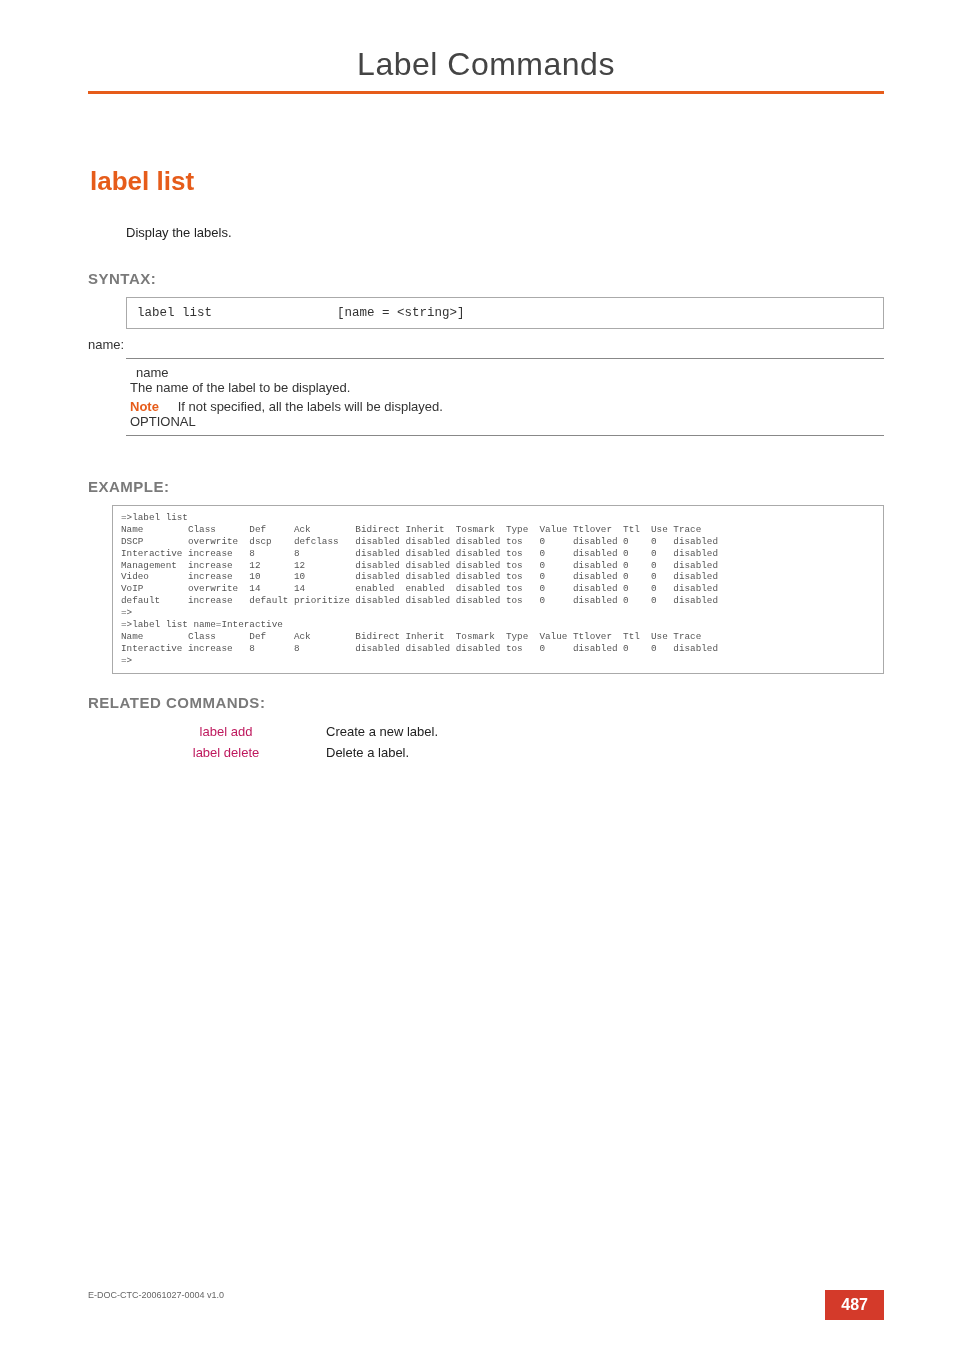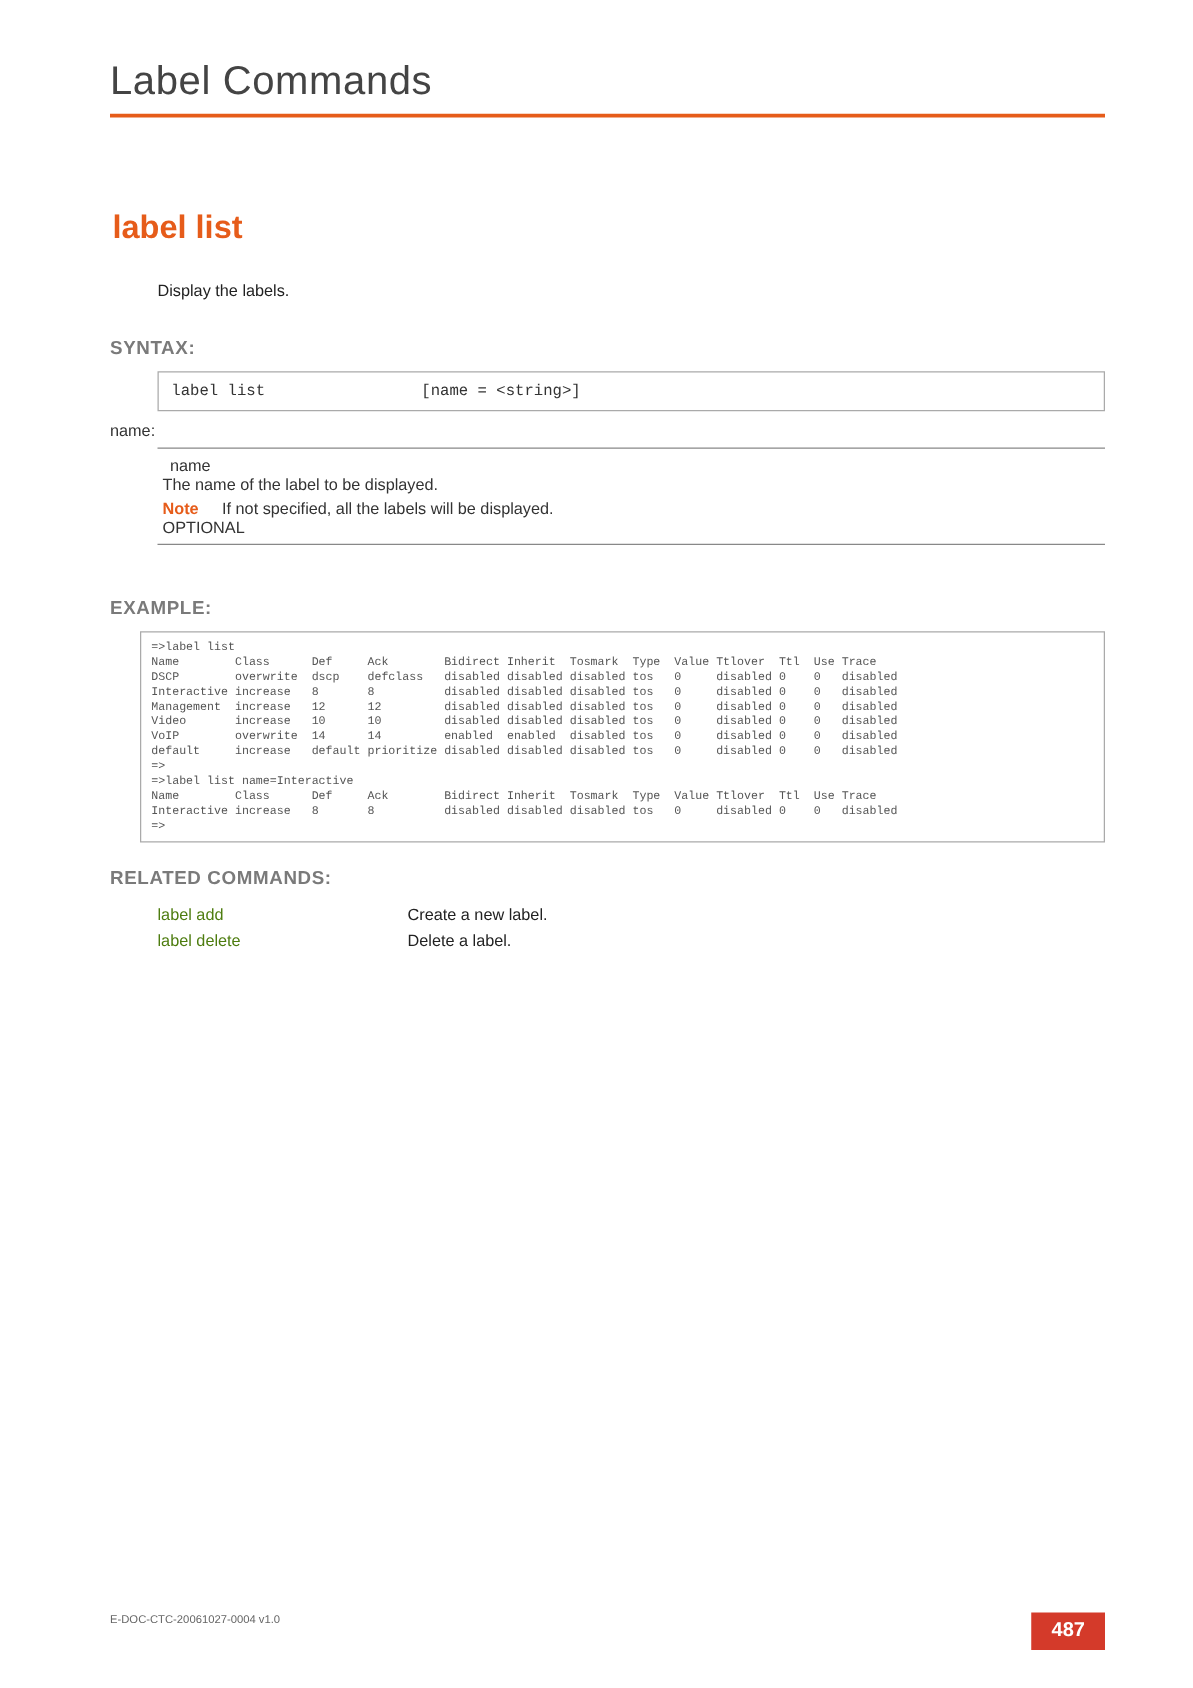--- a/index.html
+++ b/index.html
@@ -1,36 +1,36 @@
 <!DOCTYPE html>
 <html><head>
 <meta charset="utf-8">
 <style>
   * { box-sizing: border-box; margin: 0; padding: 0; }
   html, body { width: 954px; height: 1350px; background: #fff; font-family: Arial, Helvetica, sans-serif; color: #333; }
   .page { position: relative; width: 954px; height: 1350px; padding: 46px 70px 32px 88px; }
-  .chapter { font-size: 32px; font-weight: 300; color: #444; letter-spacing: 0.5px; }
+  .chapter { font-size: 32px; font-weight: 300; color: #444; letter-spacing: 0.5px; text-align: center; }
   .rule { height: 3px; background: #e65c1a; margin-top: 8px; }
   .cmd-title { color: #e65c1a; font-size: 26px; font-weight: 700; margin-top: 72px; margin-left: 2px; }
   .desc { margin-top: 28px; margin-left: 38px; font-size: 13px; color: #222; }
   .sec-head { color: #7a7a7a; font-size: 15px; font-weight: 700; letter-spacing: 0.5px; margin-top: 30px; }
   .syntax-box { margin-top: 10px; margin-left: 38px; border: 1px solid #aaa; padding: 8px 10px; font-family: "Courier New", monospace; font-size: 12.5px; color: #333; display: flex; }
   .syntax-cmd { width: 200px; }
   .where { margin-top: 8px; margin-left: 0; font-size: 13px; }
   .param-table { margin-top: 6px; margin-left: 38px; border-top: 1px solid #888; border-bottom: 1px solid #888; width: calc(100% - 38px); }
   .param-row { display: flex; padding: 6px 4px; font-size: 13px; align-items: flex-start; flex-direction: column; }
   .param-name { width: 120px; padding-left: 6px; }
   .param-desc { flex: 1; }
   .param-opt { width: 90px; text-align: left; }
   .note-line { margin-top: 4px; }
   .note-label { color: #e65c1a; font-weight: 700; display: inline-block; width: 44px; }
   .example-box { margin-top: 10px; margin-left: 24px; border: 1px solid #aaa; padding: 6px 8px 6px 8px; font-family: "Courier New", monospace; font-size: 9.3px; color: #555; line-height: 1.28; overflow: hidden; white-space: pre; }
   .related { margin-top: 10px; margin-left: 38px; }
   .related-row { display: flex; font-size: 13px; padding: 3px 0; }
-  .related-cmd { width: 200px; color: #4d7c0f; }
+  .related-cmd { width: 200px; color: #be185d; text-align: center; }
   .related-desc { flex: 1; color: #222; }
   .footer { position: absolute; left: 88px; right: 70px; bottom: 30px; display: flex; justify-content: space-between; align-items: flex-start; }
   .doc-id { font-size: 9px; color: #666; }
   .page-badge { background: #d43a2a; color: #fff; font-size: 16px; font-weight: 700; padding: 6px 16px; }
 </style>
 </head>
 <body>
 
 <div class="page">
   <div class="chapter">Label Commands</div>

